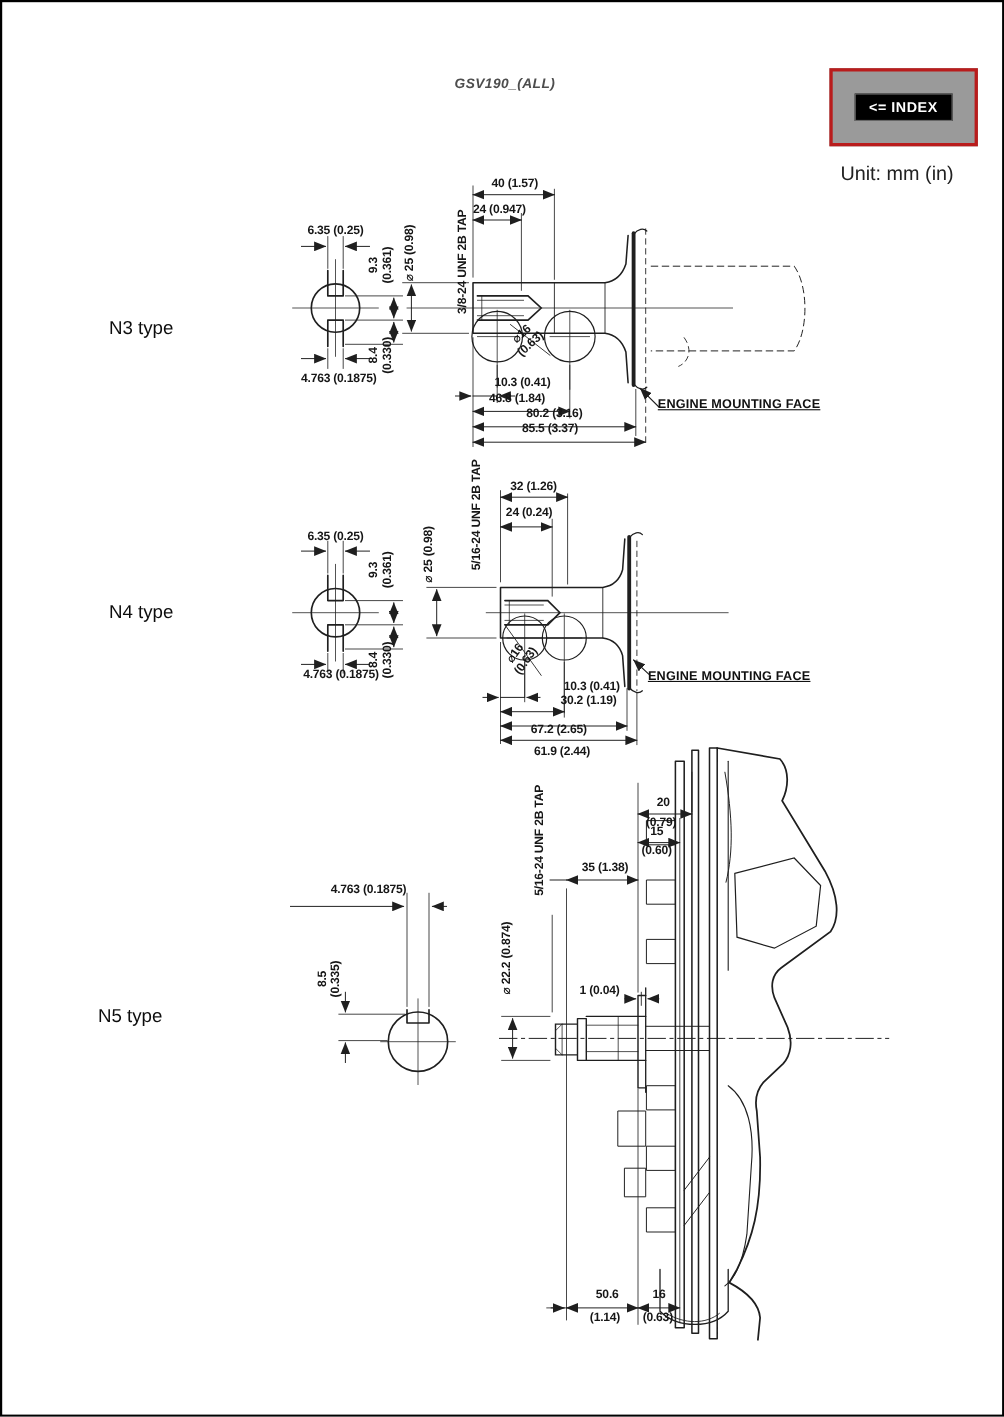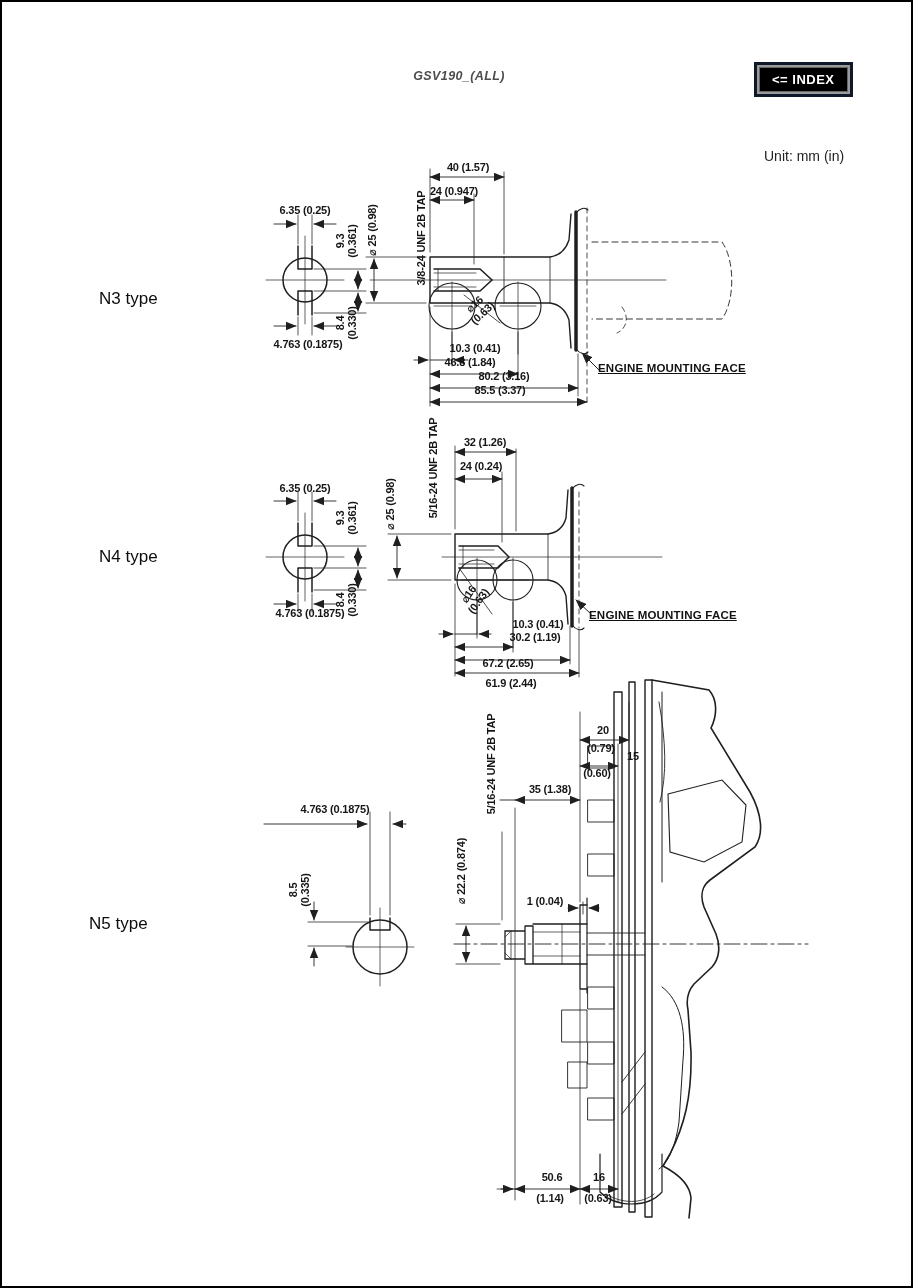--- a/index.html
+++ b/index.html
@@ -9,23 +9,23 @@
   .ctr{position:absolute;white-space:nowrap;transform:translate(-50%,-50%);text-align:center}
   .rot{position:absolute;white-space:nowrap;transform:translate(-50%,-50%) rotate(-90deg);text-align:center}
   .rotA{position:absolute;white-space:nowrap;transform:translate(-50%,-50%) rotate(-42deg);text-align:center}
   .rotB{position:absolute;white-space:nowrap;transform:translate(-50%,-50%) rotate(-55deg);text-align:center}
   .dim{font-weight:700;font-size:11px;line-height:1.08;color:#161616;letter-spacing:-0.2px}
   .dim span{display:block}
   .emf{font-weight:700;font-size:11.5px;color:#111;text-decoration:underline;letter-spacing:0.2px}
   .type{font-weight:400;font-size:17px;color:#0d0d0d}
   .title{font-weight:700;font-size:22px;color:#0b0b0b;letter-spacing:0.3px}
   .doccode{font-weight:700;font-style:italic;font-size:12.5px;color:#4d4d4d;letter-spacing:0.4px}
-  .unit{font-size:14px;color:#222}
-  .idx-outer{position:absolute;left:752px;top:60px;border:3px solid #0f172a;background:#9a9a9a;
-             padding:2px;cursor:pointer}
+  .unit{font-size:18px;color:#222}
+  .idx-outer{position:absolute;left:752px;top:60px;border:3px solid #b91c1c;background:#9a9a9a;
+             padding:20px;cursor:pointer}
   .idx-inner{display:block;background:#000;color:#fff;font-weight:700;font-size:13px;
              padding:4px 12px;border:1px solid #666;letter-spacing:0.5px}
   svg{position:absolute;left:0;top:0}
 </style>
 </head>
 <body>
 
 <div class="page">
 
   <svg width="913" height="1288" viewBox="0 0 913 1288">
@@ -204,21 +204,21 @@
 
   <div class="ctr dim" style="left:333px;top:808px">4.763 (0.1875)</div>
   <div class="rot dim" style="left:298px;top:888px">
     <span>8.5</span>
       <span>(0.335)</span>
     </div>
   <div class="rot dim" style="left:460px;top:869px">⌀ 22.2 (0.874)</div>
   <div class="rot dim" style="left:490px;top:762px">5/16-24 UNF 2B TAP</div>
   <div class="ctr dim" style="left:601px;top:729px">20</div>
   <div class="ctr dim" style="left:599px;top:747px">(0.79)</div>
-  <div class="ctr dim" style="left:631px;top:755px">15</div>
+  <div class="ctr dim" style="left:595px;top:755px">15</div>
   <div class="ctr dim" style="left:595px;top:772px">(0.60)</div>
   <div class="ctr dim" style="left:548px;top:788px">35 (1.38)</div>
   <div class="ctr dim" style="left:543px;top:900px">1 (0.04)</div>
   <div class="ctr dim" style="left:550px;top:1176px">50.6</div>
   <div class="ctr dim" style="left:548px;top:1197px">(1.14)</div>
   <div class="ctr dim" style="left:597px;top:1176px">16</div>
   <div class="ctr dim" style="left:596px;top:1197px">(0.63)</div>
 
 </div>
 

